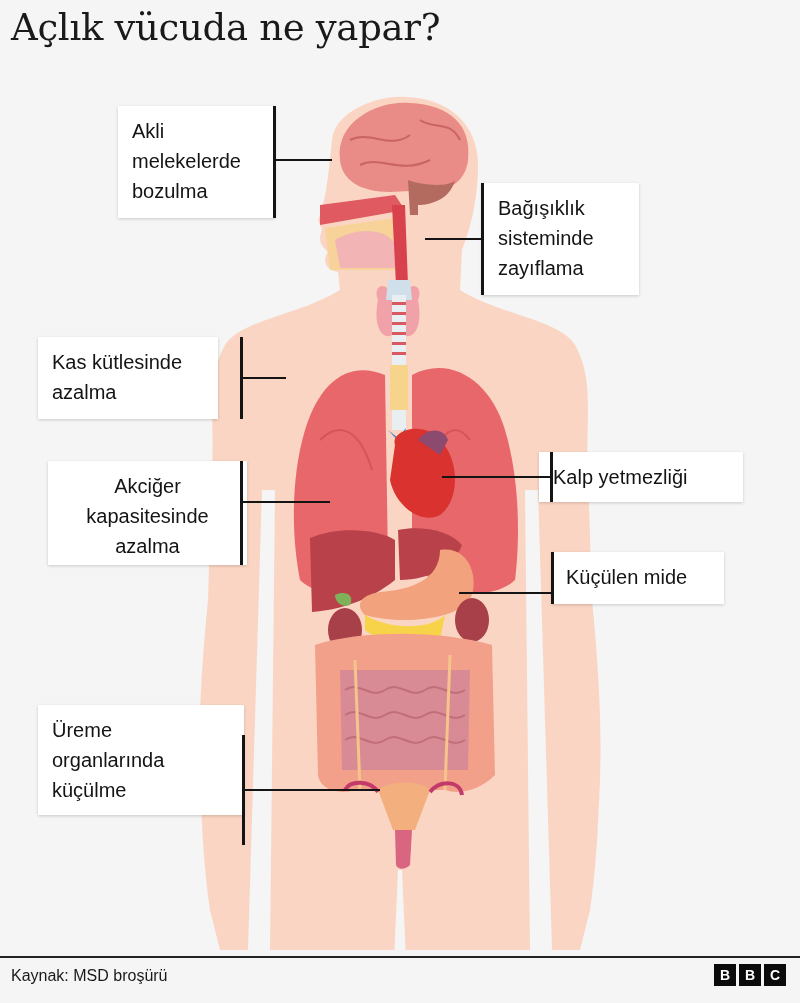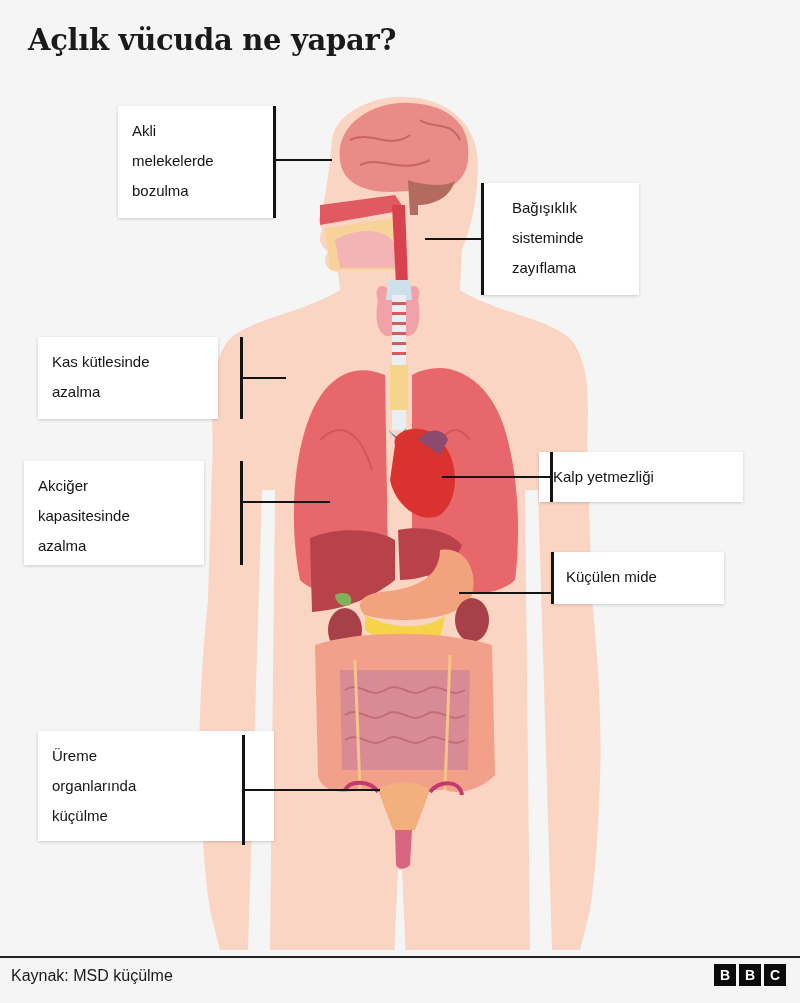--- a/index.html
+++ b/index.html
@@ -2,29 +2,29 @@
 <html><head>
 <meta charset="utf-8">
 <style>
   html, body { margin: 0; padding: 0; }
   body {
     width: 800px; height: 1003px; background: #f5f5f5;
     position: relative; overflow: hidden;
     font-family: "Liberation Sans", "DejaVu Sans", sans-serif; color: #141414;
   }
   .title {
-    position: absolute; left: 11px; top: 6px; margin: 17px;
+    position: absolute; left: 11px; top: 6px; margin: 0;
     font-family: "DejaVu Serif", "Liberation Serif", serif;
-    font-weight: bold; font-size: 29px; letter-spacing: -0.3px; color: #1a1a1a;
+    font-weight: normal; font-size: 37px; letter-spacing: -0.3px; color: #1a1a1a;
   }
   .figure { position: absolute; left: 0; top: 0; width: 800px; height: 960px; }
   .callout {
     position: absolute; background: #ffffff;
     box-shadow: 0 1px 3px rgba(0,0,0,0.18);
-    font-size: 15px; line-height: 30px; color: #141414;
+    font-size: 20px; line-height: 30px; color: #141414;
     padding: 10px 14px; box-sizing: border-box;
   }
   .callout .txt { white-space: pre-line; display: block; }
   .bar { position: absolute; background: #141414; width: 3px; }
   .leader { position: absolute; background: #141414; height: 2px; }
   .footer-rule { position: absolute; left: 0; top: 956px; width: 800px; height: 1.5px; background: #222; }
   .source { position: absolute; left: 11px; top: 967px; font-size: 16px; color: #1a1a1a; }
   .bbc { position: absolute; right: 14px; top: 964px; display: flex; gap: 3px; }
   .bbc span {
     width: 22px; height: 22px; background: #0b0b0b; color: #fff;
@@ -128,40 +128,40 @@
   <div class="callout" style="left:118px; top:106px; width:157px; height:112px;">
     <span class="txt">Akli
 melekelerde
 bozulma</span>
   </div>
   <div class="bar" style="left:273px; top:106px; height:112px;"></div>
   <div class="leader" style="left:275px; top:159px; width:57px;"></div>
 </div>
 
 <div>
-  <div class="callout" style="left:482px; top:183px; width:157px; height:112px; padding-left:30px;">
+  <div class="callout" style="left:482px; top:183px; width:157px; height:112px; padding-left:16px;">
     <span class="txt">Bağışıklık
 sisteminde
 zayıflama</span>
   </div>
   <div class="bar" style="left:481px; top:183px; height:112px;"></div>
   <div class="leader" style="left:425px; top:238px; width:58px;"></div>
 </div>
 
 <div>
   <div class="callout" style="left:38px; top:337px; width:180px; height:82px;">
     <span class="txt">Kas kütlesinde
 azalma</span>
   </div>
   <div class="bar" style="left:240px; top:337px; height:82px;"></div>
   <div class="leader" style="left:242px; top:377px; width:44px;"></div>
 </div>
 
 <div>
-  <div class="callout" style="left:24px; top:461px; width:180px; height:104px;">
+  <div class="callout" style="left:48px; top:461px; width:199px; height:104px;text-align:center;">
     <span class="txt">Akciğer
 kapasitesinde
 azalma</span>
   </div>
   <div class="bar" style="left:240px; top:461px; height:104px;"></div>
   <div class="leader" style="left:242px; top:501px; width:88px;"></div>
 </div>
 
 <div>
   <div class="callout" style="left:539px; top:452px; width:204px; height:50px; padding-top:10px;">
@@ -173,28 +173,28 @@
 
 <div>
   <div class="callout" style="left:552px; top:552px; width:172px; height:52px; padding-top:10px;">
     <span class="txt">Küçülen mide</span>
   </div>
   <div class="bar" style="left:551px; top:552px; height:52px;"></div>
   <div class="leader" style="left:459px; top:592px; width:93px;"></div>
 </div>
 
 <div>
-  <div class="callout" style="left:38px; top:731px; width:236px; height:110px;">
+  <div class="callout" style="left:38px; top:705px; width:206px; height:110px;">
     <span class="txt">Üreme
 organlarında
 küçülme</span>
   </div>
   <div class="bar" style="left:242px; top:735px; height:110px;"></div>
   <div class="leader" style="left:244px; top:789px; width:136px;"></div>
 </div>
 
 <div class="footer-rule"></div>
-<div class="source">Kaynak: MSD küçülme</div>
+<div class="source">Kaynak: MSD broşürü</div>
 <div class="bbc">
   <span>B</span>
   <span>B</span>
   <span>C</span>
 </div>
 
 </body></html>

